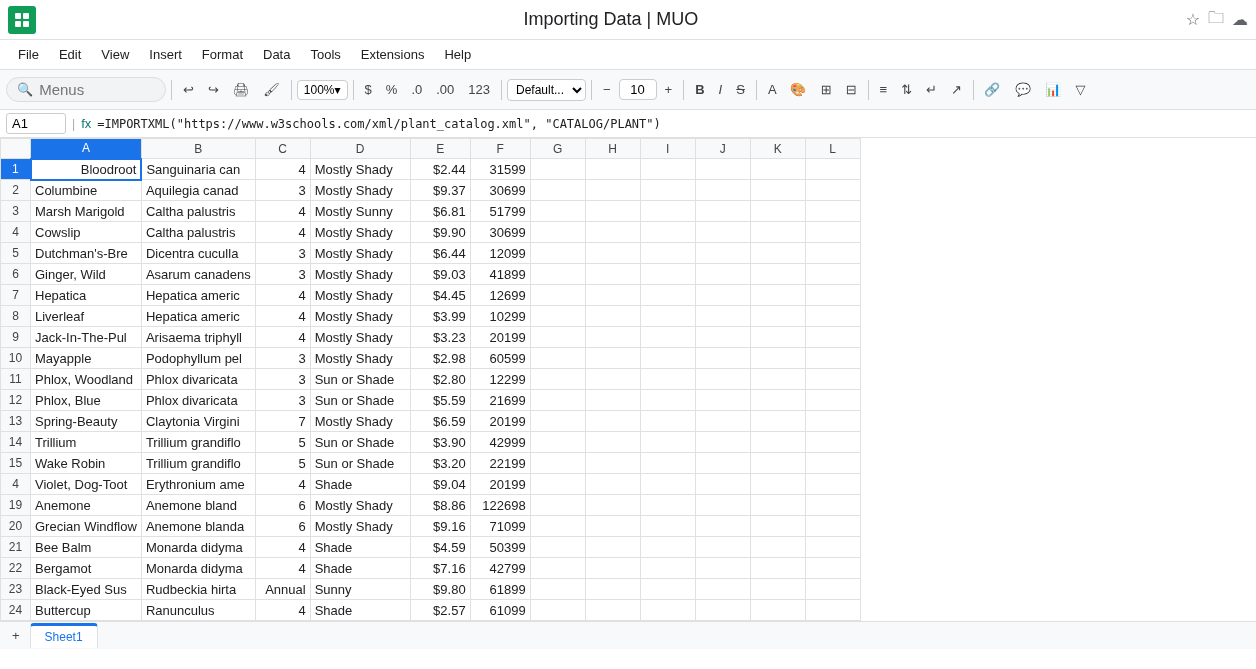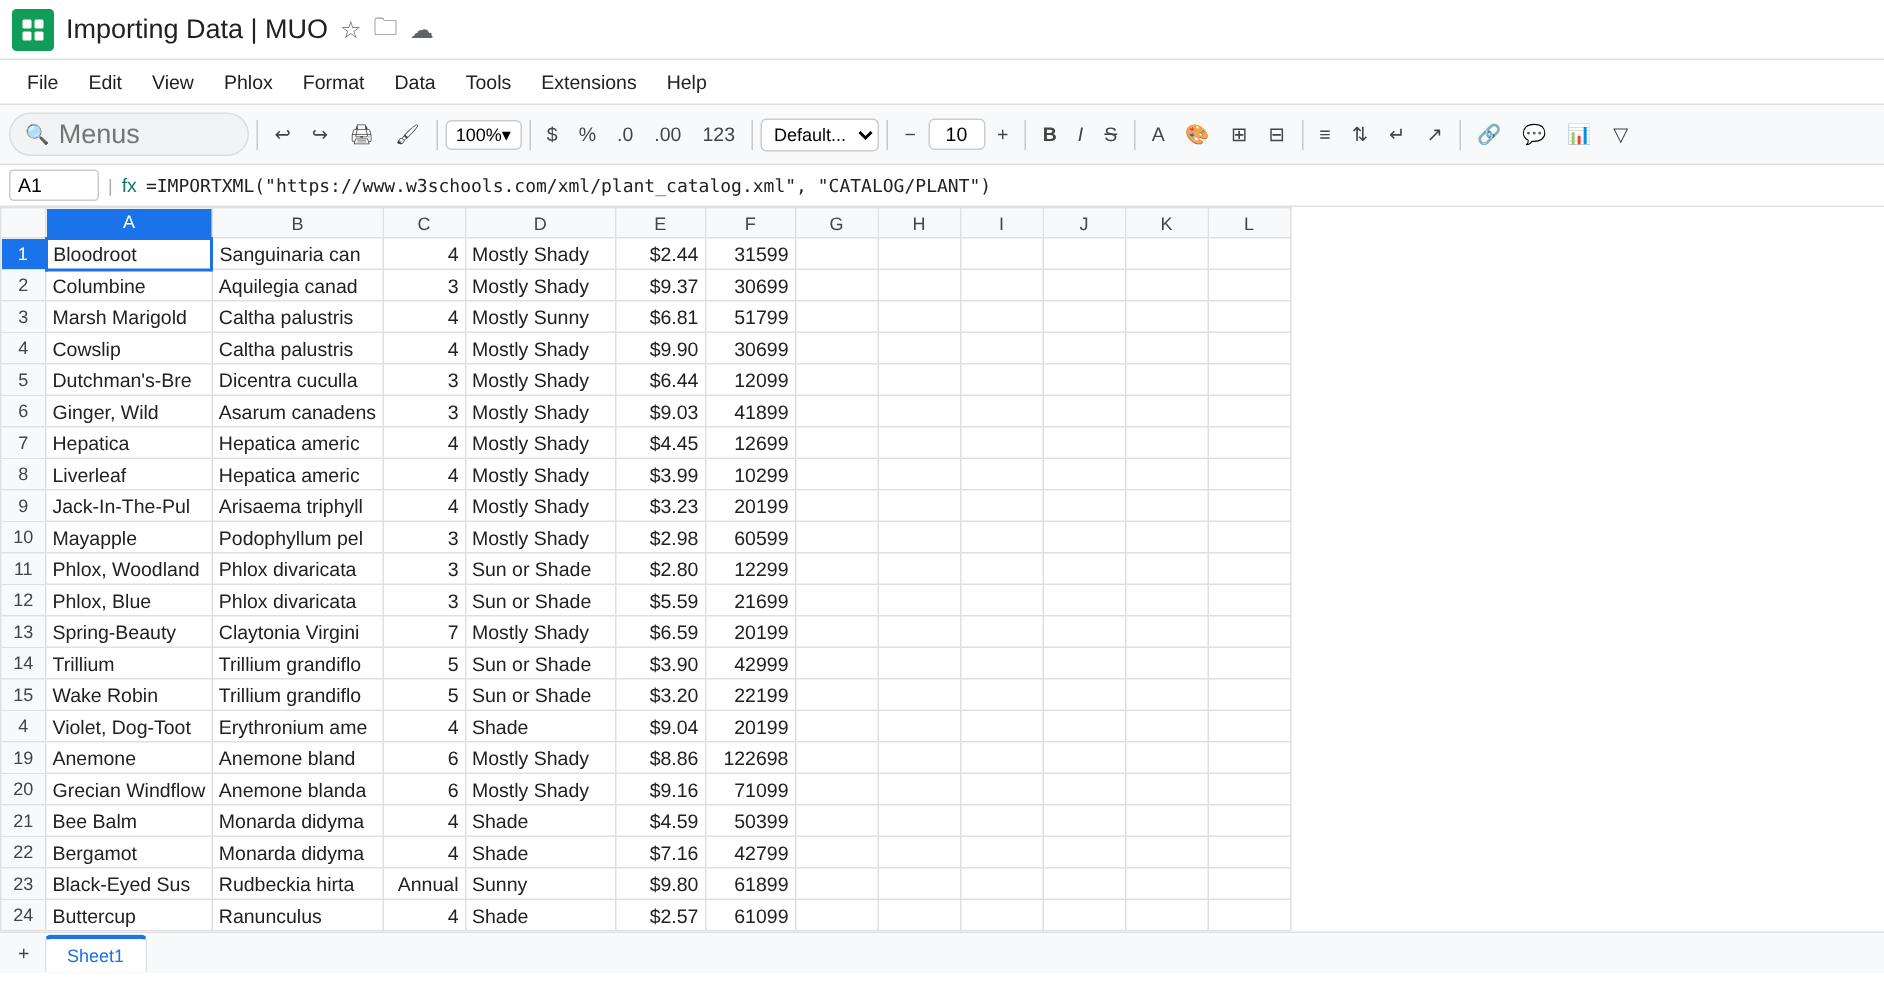--- a/index.html
+++ b/index.html
@@ -6,20 +6,21 @@
     body { font-family: Arial, sans-serif; font-size: 13px; background: #fff; overflow: hidden; }
 
     
     .top-bar {
       display: flex;
       align-items: center;
       height: 40px;
       padding: 0 8px;
       background: #fff;
       border-bottom: 1px solid #e0e0e0;
+      justify-content: space-between;
     }
     .app-icon {
       width: 28px; height: 28px;
       background: #0f9d58;
       border-radius: 3px;
       display: flex; align-items: center; justify-content: center;
       margin-right: 8px;
       flex-shrink: 0;
     }
     .app-icon-grid {
@@ -178,20 +179,21 @@
       font-size: 12px;
       position: sticky;
       left: 0;
       z-index: 1;
     }
 
     
     td.selected {
       border: 2px solid #1a73e8 !important;
       background: #fff !important;
+      text-align: right;
     }
     
     th.col-selected {
       background: #1a73e8 !important;
       color: #fff !important;
     }
     tr.row-selected td:first-child {
       background: #1a73e8 !important;
       color: #fff !important;
     }
@@ -244,21 +246,21 @@
       border: 1px solid #ddd;
       border-radius: 20px;
       padding: 3px 10px;
       background: #f1f3f4;
       gap: 6px;
       width: 160px;
     }
     .search-bar input {
       border: none;
       background: transparent;
-      font-size: 18px;
+      font-size: 15px;
       outline: none;
       width: 100px;
     }
   </style>
 </head>
 <body>
 
 <div class="top-bar">
   <div class="app-icon">
     <div class="app-icon-grid">
@@ -273,21 +275,21 @@
     <span>☆</span>
     <span>🗀</span>
     <span>☁</span>
   </div>
 </div>
 
 <div class="menu-bar">
   <div class="menu-item">File</div>
   <div class="menu-item">Edit</div>
   <div class="menu-item">View</div>
-  <div class="menu-item">Phlox</div>
+  <div class="menu-item">Insert</div>
   <div class="menu-item">Format</div>
   <div class="menu-item">Data</div>
   <div class="menu-item">Tools</div>
   <div class="menu-item">Extensions</div>
   <div class="menu-item">Help</div>
 </div>
 
 <div class="toolbar">
   <div class="search-bar">
     <span>🔍</span>

